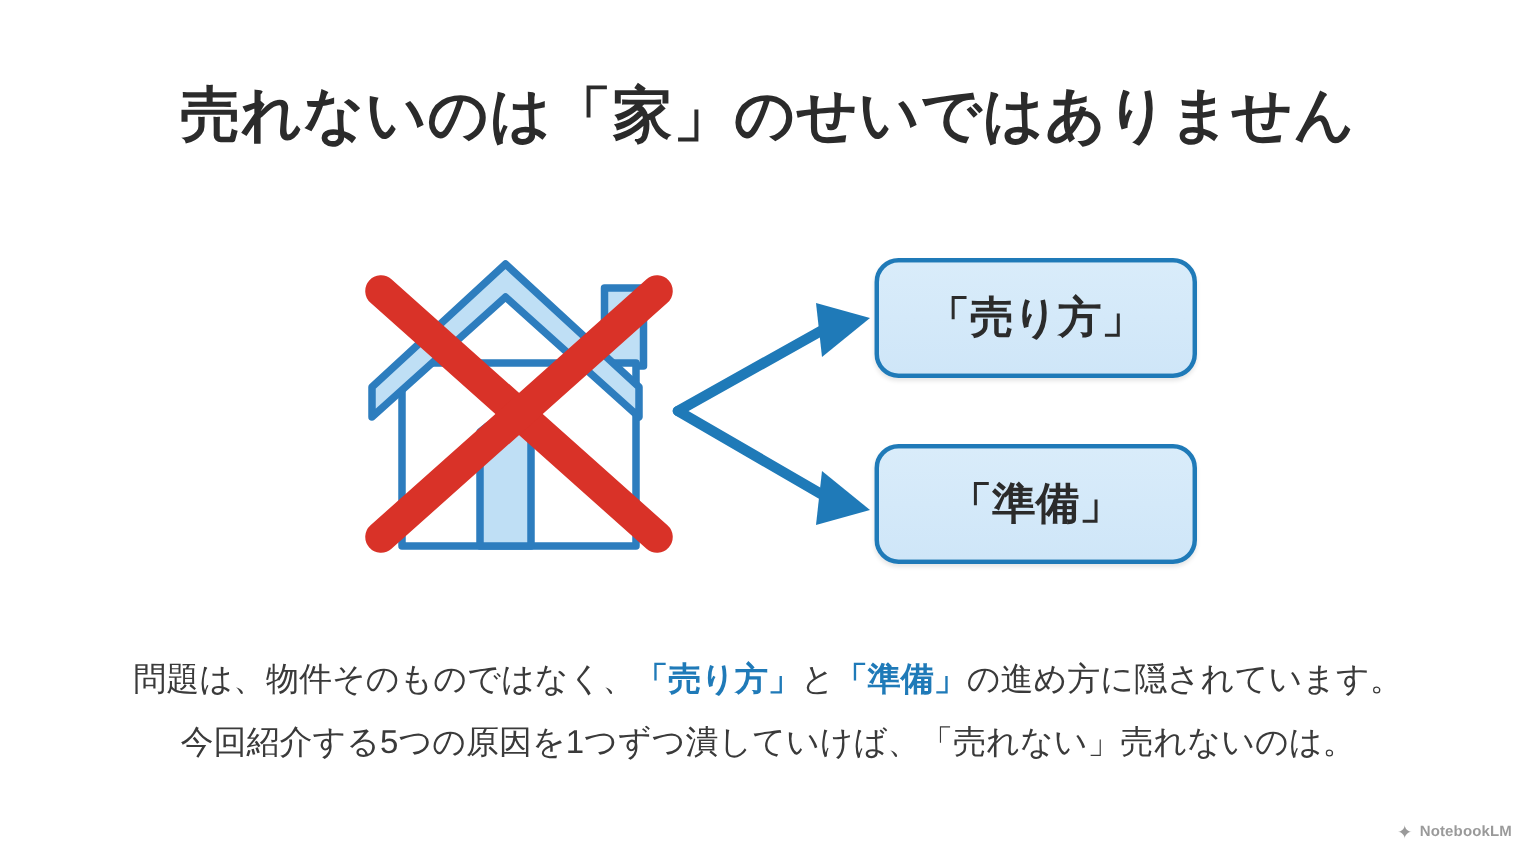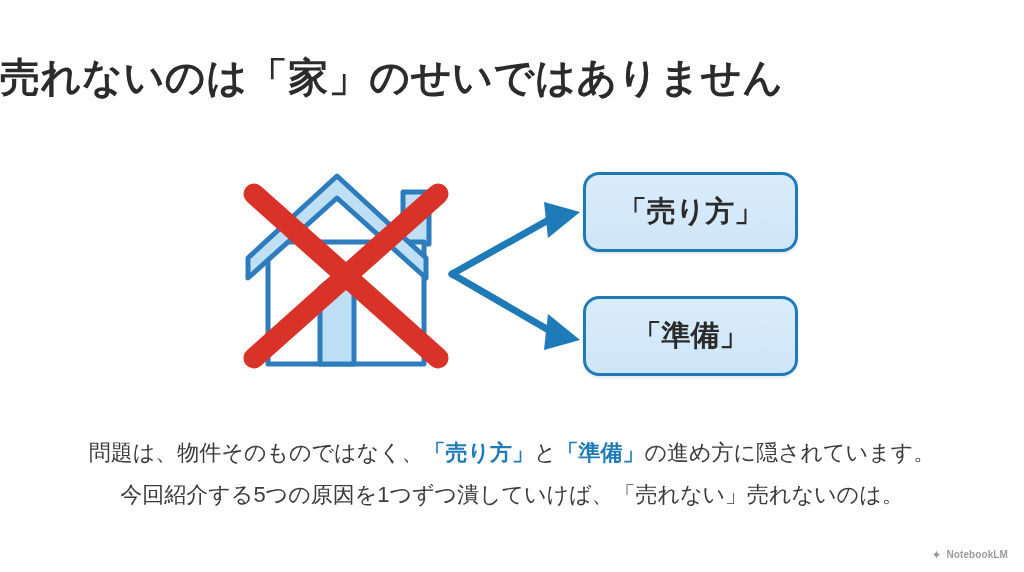--- a/index.html
+++ b/index.html
@@ -20,20 +20,21 @@
     height: 572px;
     background: #ffffff;
   }
 
   
   .title {
     position: absolute;
     top: 52px;
     left: 0;
     width: 1024px;
+    text-align: center;
     font-size: 40px;
     font-weight: bold;
     color: #2b2b2b;
     letter-spacing: 0.5px;
     line-height: 1.25;
     white-space: nowrap;
   }
 
   
   .diagram {

